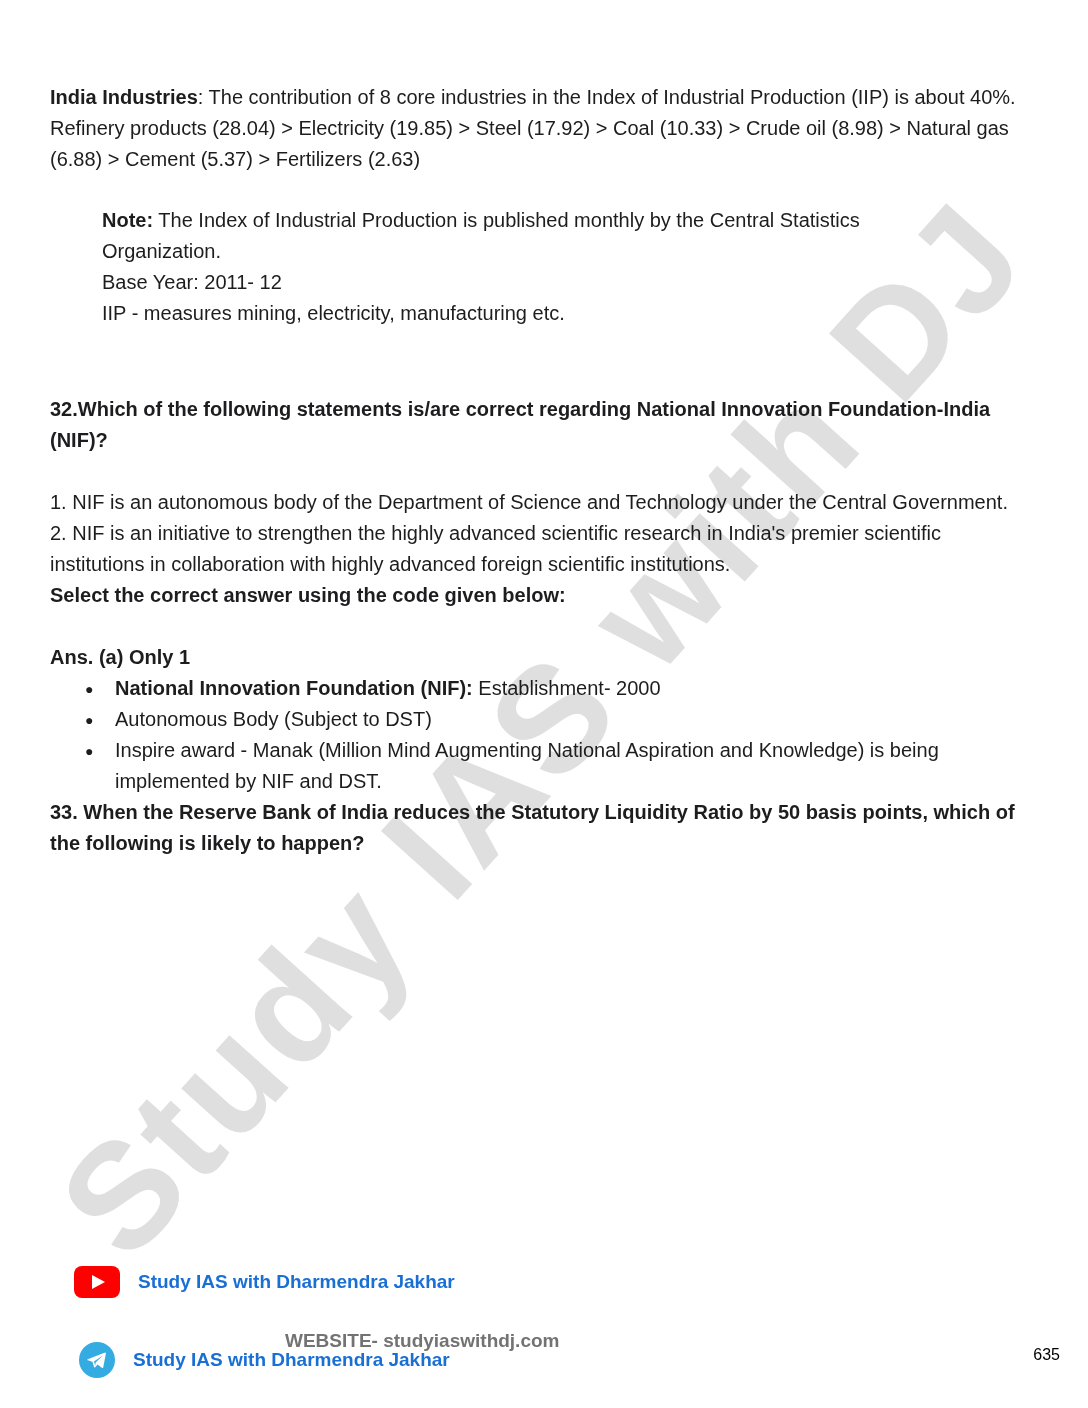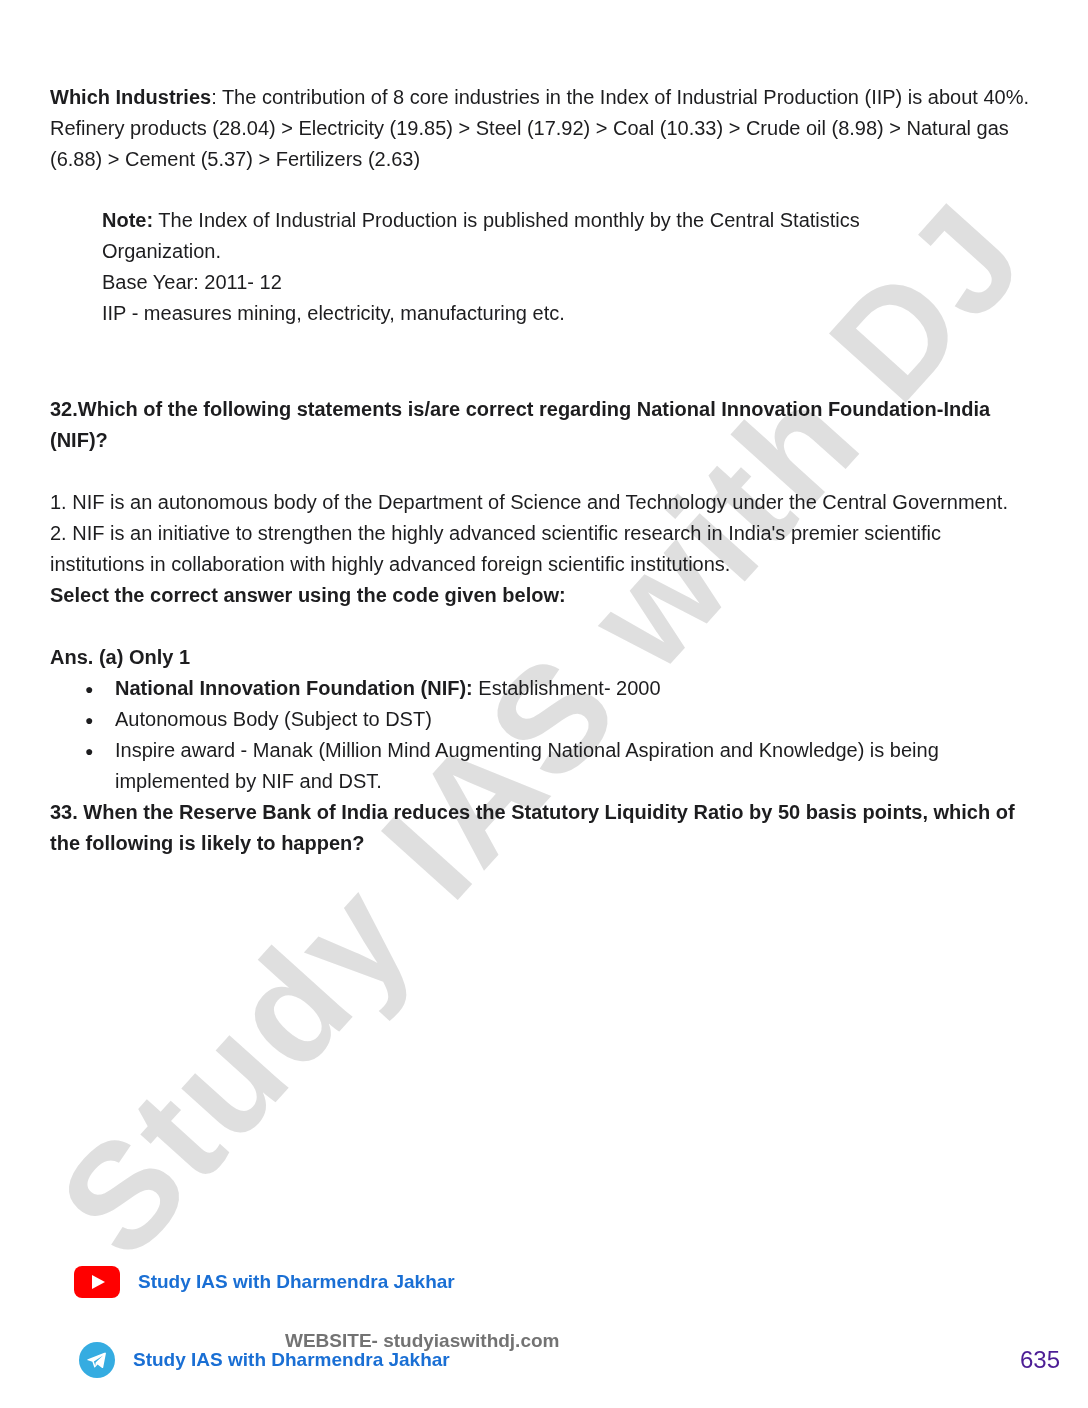--- a/index.html
+++ b/index.html
@@ -60,33 +60,33 @@
   .yt-icon, .tg-icon { display:inline-flex; cursor:pointer; }
   .website {
     position:absolute;
     left:285px; top:1330px;
     color:#737373; font-weight:bold; font-size:19px;
     cursor:pointer; z-index:1;
   }
   .page-number {
     position:absolute;
     right:28px; top:1346px;
-    font-size:24px; color:#4c1d95; z-index:1;
+    font-size:16px; color:#000000; z-index:1;
   }
 </style>
 </head>
 <body>
 
 <div class="page">
 
   <div class="watermark">Study IAS with DJ</div>
 
   <div class="content">
 
-    <p class="para"><span class="b">Which Industries</span><span>: The contribution of 8 core industries in the Index of Industrial Production (IIP) is about 40%.</span></p>
+    <p class="para"><span class="b">India Industries</span><span>: The contribution of 8 core industries in the Index of Industrial Production (IIP) is about 40%.</span></p>
 
 
     <p class="para">Refinery products (28.04) &gt; Electricity (19.85) &gt; Steel (17.92) &gt; Coal (10.33) &gt; Crude oil (8.98) &gt; Natural gas (6.88) &gt; Cement (5.37) &gt; Fertilizers (2.63)</p>
 
     <div class="note">
       <p class="para"><span class="b">Note:</span><span> The Index of Industrial Production is published monthly by the Central Statistics Organization.</span></p>
       <p class="para">Base Year: 2011- 12</p>
       <p class="para">IIP - measures mining, electricity, manufacturing etc.</p>
     </div>
 

